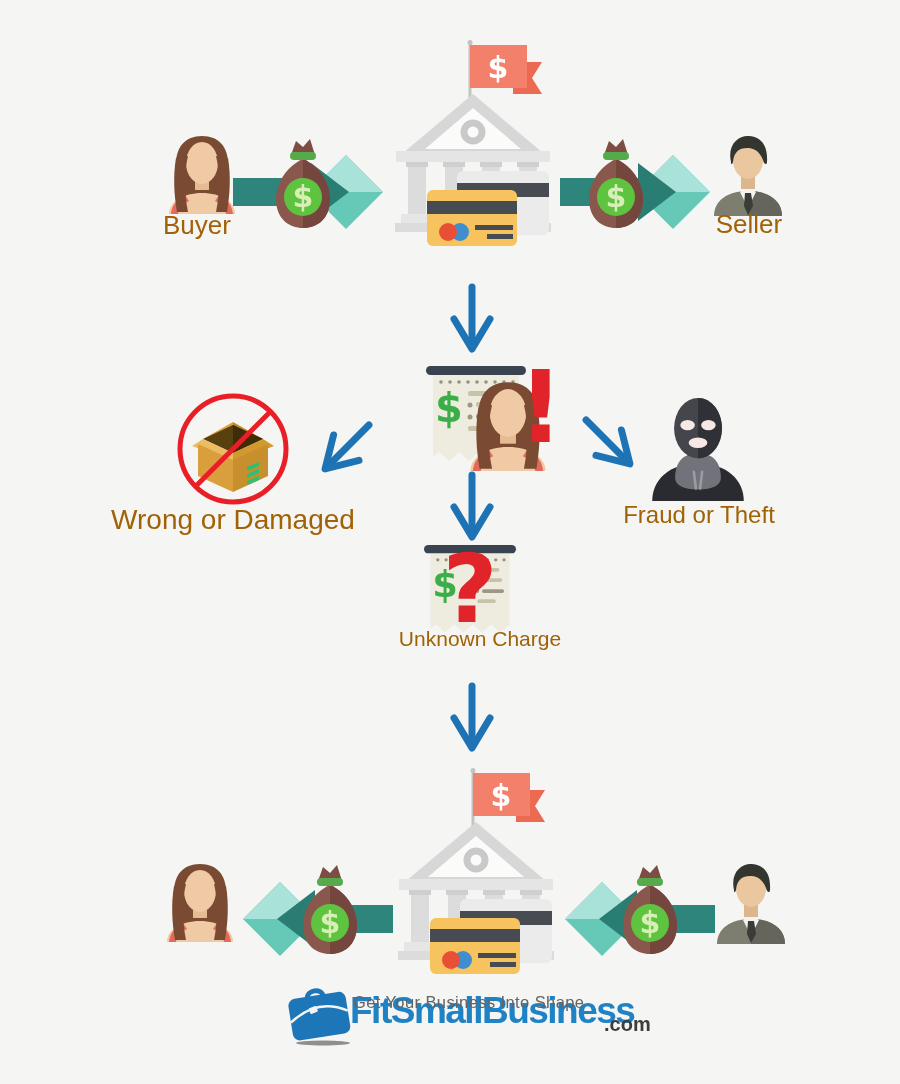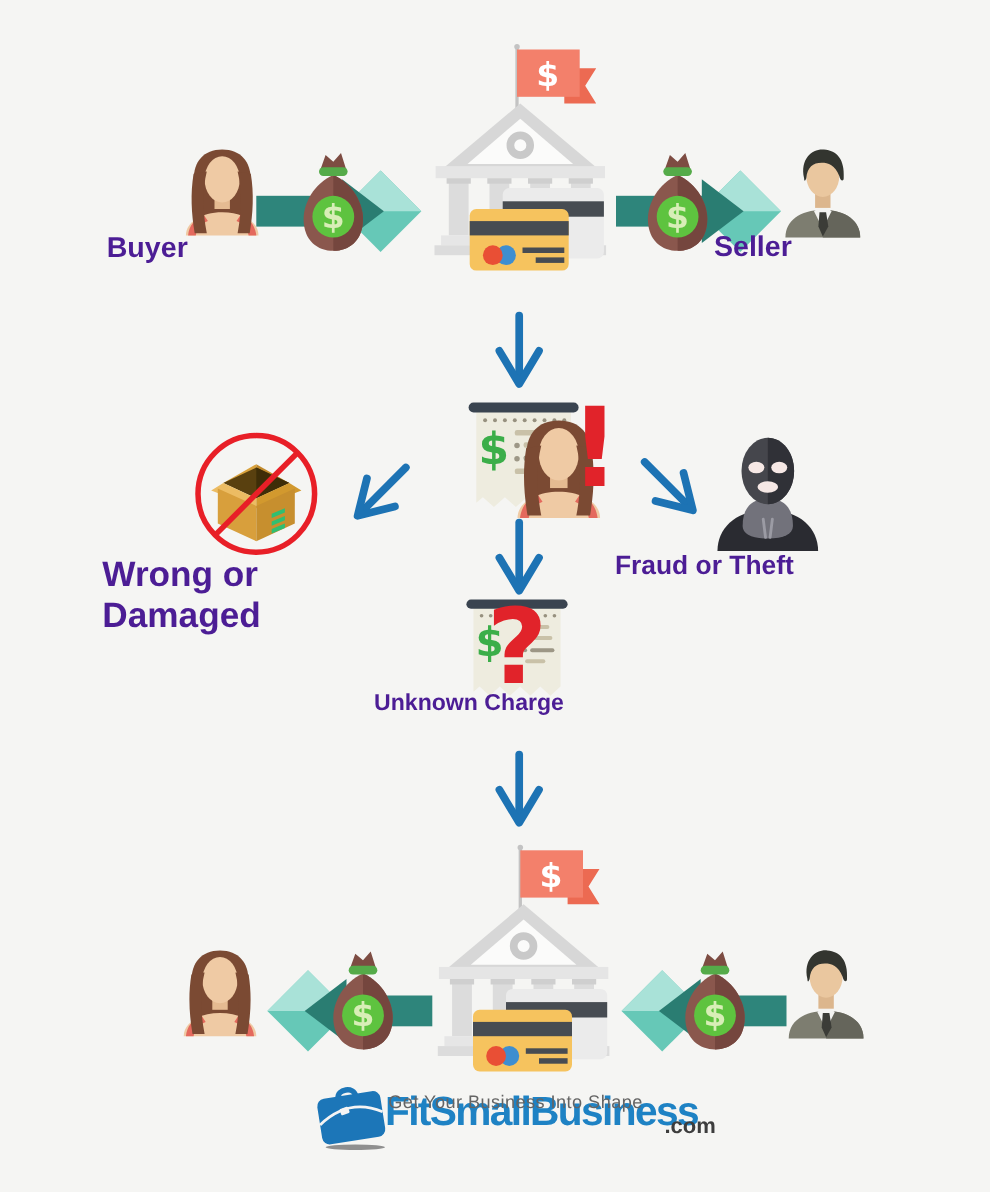--- a/index.html
+++ b/index.html
@@ -1,19 +1,19 @@
 <!DOCTYPE html>
 <html><head>
 <meta charset="utf-8">
 <style>
   html,body{margin:0;padding:0;background:#f5f5f3;}
   #canvas{position:relative;width:900px;height:1084px;background:#f5f5f3;overflow:hidden;
           font-family:"Liberation Sans",sans-serif;}
   .abs{position:absolute;}
-  .label{font-weight:bold;color:#4c1d95;line-height:1.16;}
+  .label{font-weight:normal;color:#a16207;text-align:center;line-height:1.16;}
   .mark{font-family:"DejaVu Sans",sans-serif;font-weight:bold;color:#e1232a;text-align:center;line-height:0.92;}
   svg{display:block;overflow:visible;}
   svg text{font-family:"DejaVu Sans",sans-serif;font-weight:bold;}
   .flip{transform:scaleX(-1);}
   .rot45{transform:rotate(45deg);}
   .rotm45{transform:rotate(-45deg);}
   .brand{font-weight:bold;color:#1e82c4;letter-spacing:-1.5px;font-size:37px;}
   .tld{font-weight:bold;color:#3d3d3d;font-size:20px;}
   .tagline{color:#646464;font-size:16.5px;letter-spacing:.4px;}
 </style>
@@ -191,21 +191,21 @@
       <polygon points="88,48 58,62 58,71 99,55" fill="#d2992e"></polygon>
       <polygon points="23,53 58,69 58,101 23,85" fill="#d89f3c"></polygon>
       <polygon points="93,53 58,69 58,101 93,85" fill="#c78f2e"></polygon>
       <polygon points="72,76 84,71 84,75 72,80" fill="#2fbf71"></polygon>
       <polygon points="72,83 84,78 84,82 72,87" fill="#2fbf71"></polygon>
       <polygon points="72,90 84,85 84,89 72,94" fill="#2fbf71"></polygon>
       <circle cx="58" cy="58" r="53" fill="none" stroke="#e81f27" stroke-width="5"></circle>
       <line x1="95" y1="21" x2="21" y2="95" stroke="#e81f27" stroke-width="5"></line>
     </svg>
   </div>
-  <div class="abs label" style="left:93px;top:504px;width:280px;font-size:32px;">
+  <div class="abs label" style="left:93px;top:504px;width:280px;font-size:28px;">
     <div>Wrong or Damaged</div>
   </div>
 
   <div class="abs" style="left:648px;top:397px;width:100px;height:104px;">
     <svg viewBox="0 0 96 100" width="100" height="104">
       <path d="M4,100 C4,80 20,64 48,64 C76,64 92,80 92,100 Z" fill="#2a2b31"></path>
       <path d="M26,78 C26,62 34,54 48,54 C62,54 70,62 70,78 C70,85 62,89 48,89 C34,89 26,85 26,78 Z" fill="#72727b"></path>
       <line x1="44" y1="72" x2="46" y2="88" stroke="#9b9ba4" stroke-width="2.5" stroke-linecap="round"></line>
       <line x1="52" y1="72" x2="50" y2="88" stroke="#9b9ba4" stroke-width="2.5" stroke-linecap="round"></line>
       <ellipse cx="48" cy="30" rx="23" ry="29" fill="#45464c"></ellipse>

